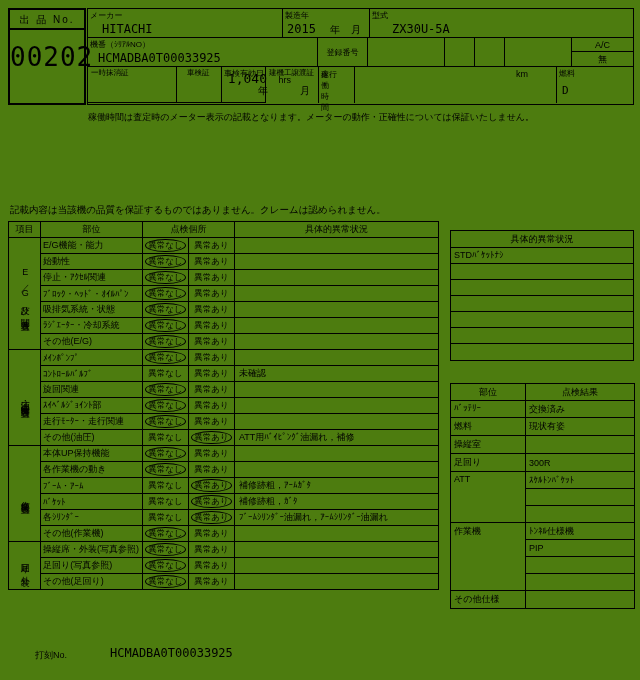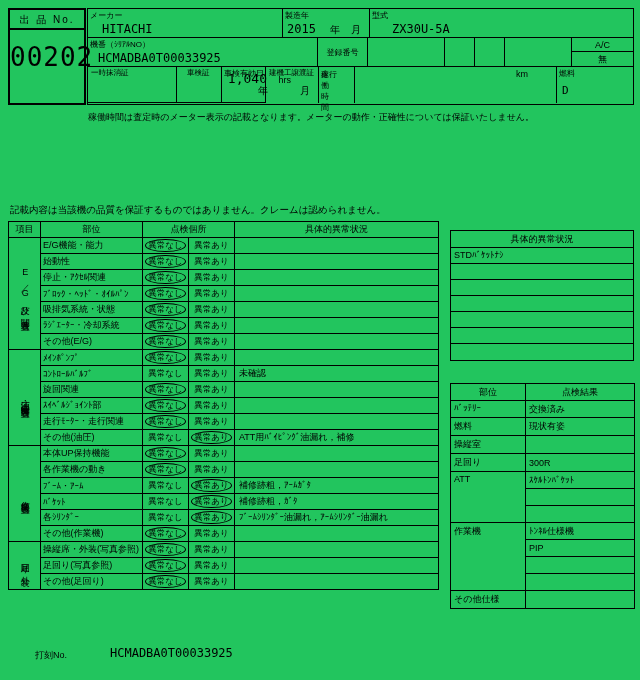--- a/index.html
+++ b/index.html
@@ -1,19 +1,19 @@
 <!DOCTYPE html>
 <html><head>
 <meta charset="utf-8">
 <style>
   * { box-sizing: border-box; margin: 0; padding: 0; }
   html,body { background:#fff; }
   #page {
     position: relative; width: 640px; height: 680px;
-    background: #22c55e; color: #000;
+    background: #4d7c0f; color: #000;
     font-family: "Liberation Sans", "DejaVu Sans", sans-serif;
     overflow: hidden;
   }
   .mono { font-family: "DejaVu Sans Mono", "Liberation Mono", monospace; }
   .lbl { font-size: 8px; }
 
   
   #exhibit-box { position:absolute; left:8px; top:8px; width:78px; height:97px; border:2px solid #000; }
   #exhibit-box .exh-header { height:20px; border-bottom:2px solid #000; text-align:center; font-size:10px; line-height:20px; letter-spacing:2px; }
   #exhibit-box .exh-number { text-align:center; margin-top:12px; font-size:26px; letter-spacing:1px; }

